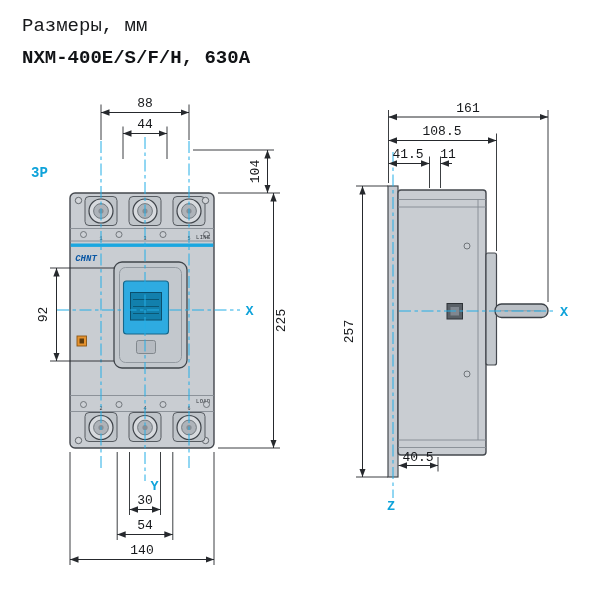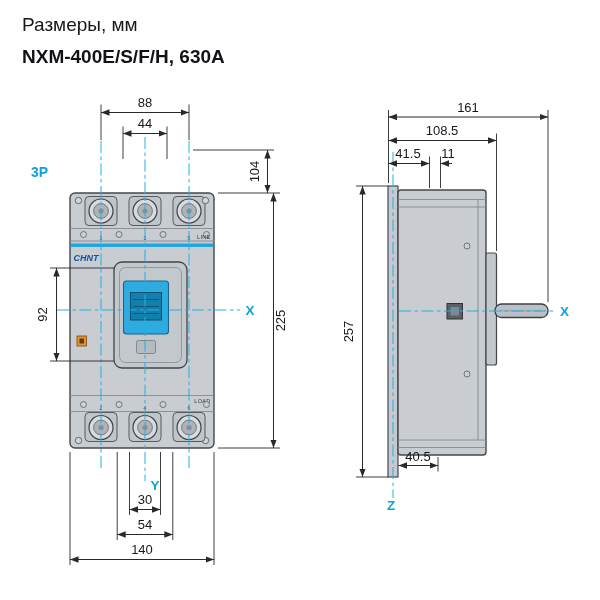--- a/index.html
+++ b/index.html
@@ -1,17 +1,17 @@
 <!DOCTYPE html>
 <html><head>
 <meta charset="utf-8">
 <style>
   html,body{margin:0;padding:0;background:#ffffff;}
   #stage{position:relative;width:600px;height:600px;background:#ffffff;overflow:hidden;
-         font-family:Liberation Sans, sans-serif;}
+         font-family:Liberation Mono, monospace;}
   svg{position:absolute;left:0;top:0;}
   .title{font-size:19px;fill:#16181b;}
   .model{font-size:19px;font-weight:bold;fill:#111316;}
   .dimtxt{font-size:13px;fill:#16181b;text-anchor:middle;}
   .axistxt{font-size:13.5px;font-weight:600;fill:#0fa3da;}
   .poletxt{font-size:14px;font-weight:600;fill:#0fa3da;}
   .tinytxt{font-size:5.5px;fill:#33373c;letter-spacing:.3px;}
   .numtxt{font-size:5px;fill:#33373c;text-anchor:middle;}
   .brandtxt{font-size:9px;font-weight:bold;font-style:italic;fill:#0a57a4;text-anchor:middle;}
   .ext{stroke:#26292d;stroke-width:0.9;fill:none;}

